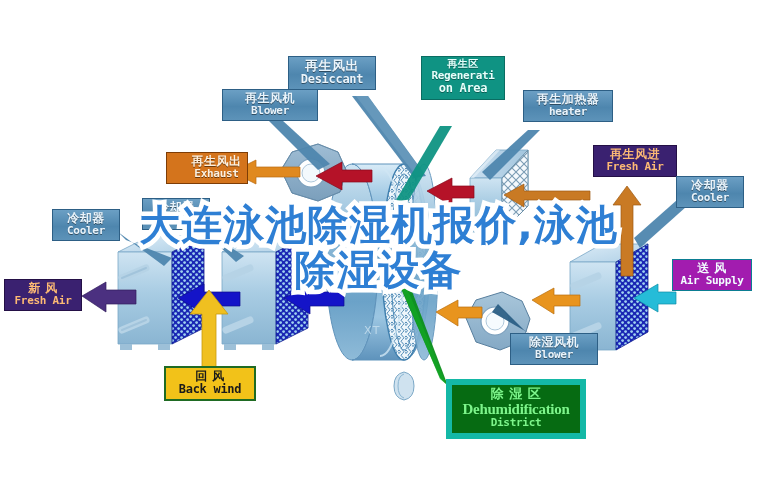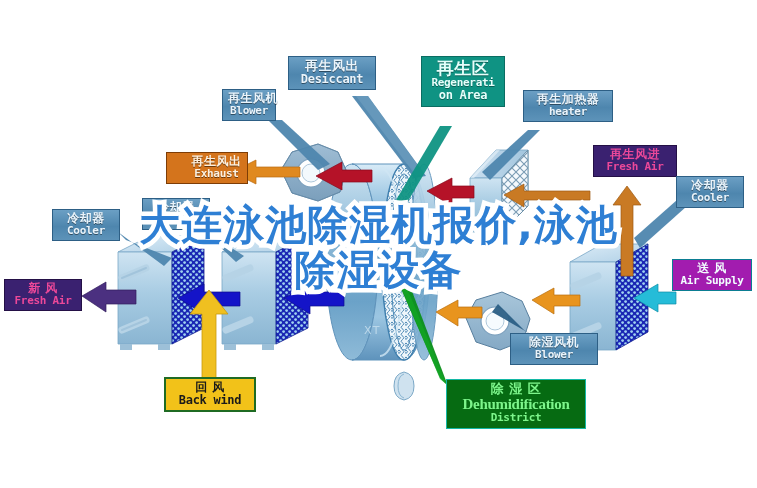--- a/index.html
+++ b/index.html
@@ -59,39 +59,39 @@
   .lbl.teal {
     background: #0f9383;
     border: 1px solid #0a6d62;
     color: #e6fffb;
     text-shadow: 0 1px 0 rgba(0,0,0,.35);
   }
   
   .lbl.purple {
     background: #3a2170;
     border: 1px solid #241046;
-    color: #ec4899;
+    color: #fdba74;
   }
   
   .lbl.cyan {
     background: #a21caf;
     border: 1px solid #0b7d92;
     color: #f2feff;
   }
   
   .lbl.yellow {
     background: #f2c219;
     border: 2px solid #1f6b23;
     color: #1a1a1a;
     text-shadow: none;
   }
   
   .lbl.green {
     background: #066b12;
-    border: 1px solid #14b8a6;
+    border: 6px solid #14b8a6;
     color: #7df58b;
   }
 
   
   #watermark {
     position: absolute;
     left: 0; top: 203px;
     width: 757px;
     z-index: 60;
     text-align: center;
@@ -359,27 +359,27 @@
   <div id="watermark">
     <span class="wline">大连泳池除湿机报价,泳池</span>
     <span class="wline">除湿设备</span>
   </div>
 
   <div class="lbl blue" style="left:288px; top:56px; width:88px;">
     <span class="cn" style="font-size:13px;">再生风出</span>
     <span class="en" style="font-size:12px;">Desiccant</span>
   </div>
 
-  <div class="lbl blue" style="left:222px; top:89px; width:54px;">
+  <div class="lbl blue" style="left:222px; top:89px; width:96px;">
     <span class="cn" style="font-size:12px;">再生风机</span>
     <span class="en" style="font-size:11px;">Blower</span>
   </div>
 
   <div class="lbl teal" style="left:421px; top:56px; width:84px; padding-bottom:4px;">
-    <span class="cn" style="font-size:17px;">再生区</span>
+    <span class="cn" style="font-size:10px;font-family:Liberation Serif, serif;">再生区</span>
     <span class="en" style="font-size:11px;">Regenerati</span>
     <span class="en" style="font-size:12px;">on Area</span>
   </div>
 
   <div class="lbl blue" style="left:523px; top:90px; width:90px;">
     <span class="cn" style="font-size:12px;">再生加热器</span>
     <span class="en" style="font-size:11px;">heater</span>
   </div>
 
   <div class="lbl purple" style="left:593px; top:145px; width:84px;">
@@ -405,21 +405,21 @@
   <div class="lbl blue" style="left:142px; top:198px; width:68px; z-index:28;">
     <span class="cn" style="font-size:12px;">冷却器</span>
     <span class="en" style="font-size:11px;">Cooler</span>
   </div>
 
   <div class="lbl purple" style="left:4px; top:279px; width:78px;">
     <span class="cn" style="font-size:12px;">新  风</span>
     <span class="en" style="font-size:11px;">Fresh Air</span>
   </div>
 
-  <div class="lbl yellow" style="left:164px; top:377px; width:92px;">
+  <div class="lbl yellow" style="left:164px; top:366px; width:92px;">
     <span class="cn" style="font-size:12px;">回  风</span>
     <span class="en" style="font-size:12px;">Back wind</span>
   </div>
 
   <div class="lbl blue" style="left:510px; top:333px; width:88px;">
     <span class="cn" style="font-size:12px;">除湿风机</span>
     <span class="en" style="font-size:11px;">Blower</span>
   </div>
 
   <div class="lbl green" style="left:446px; top:379px; width:140px; padding-bottom:4px;">

